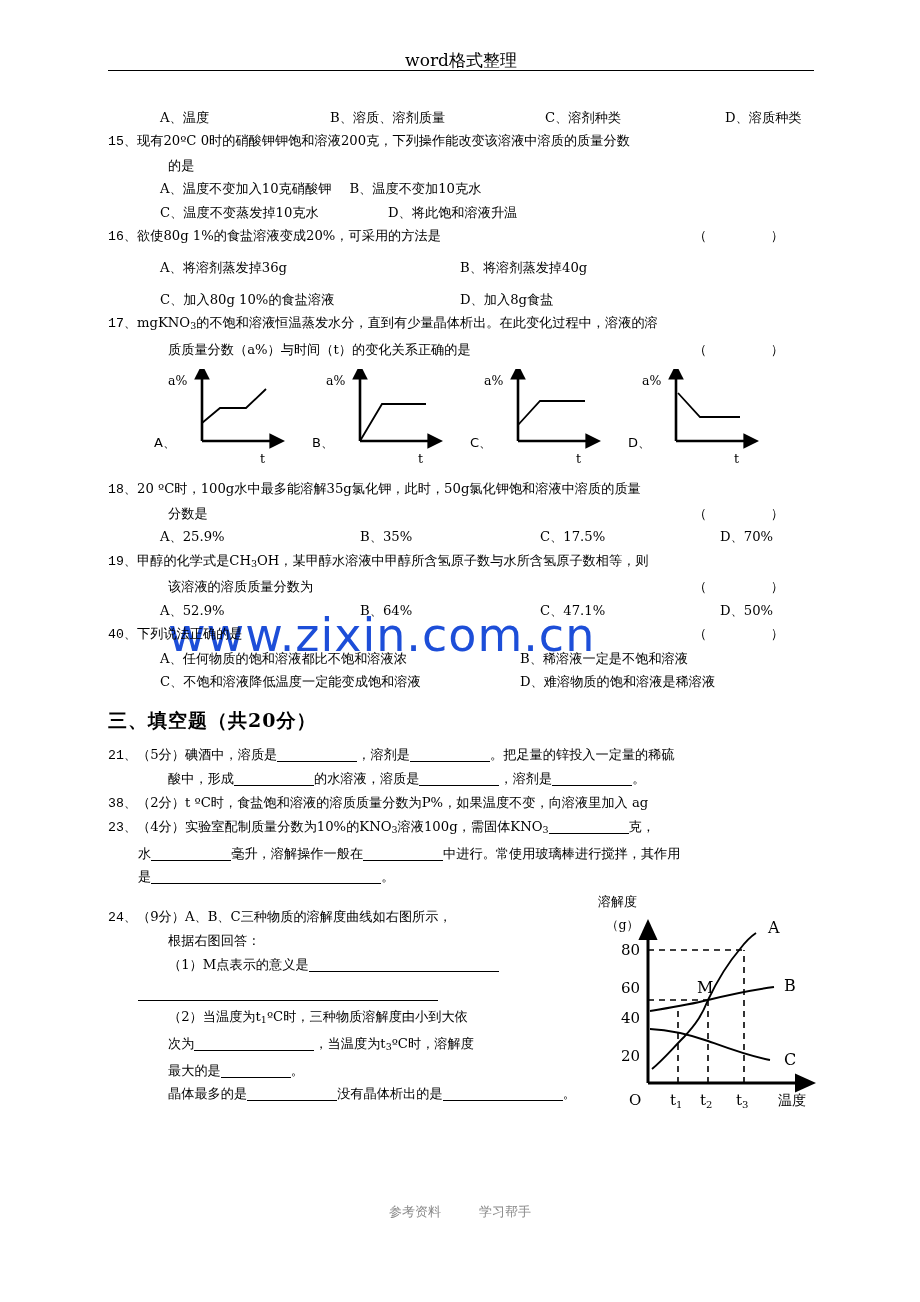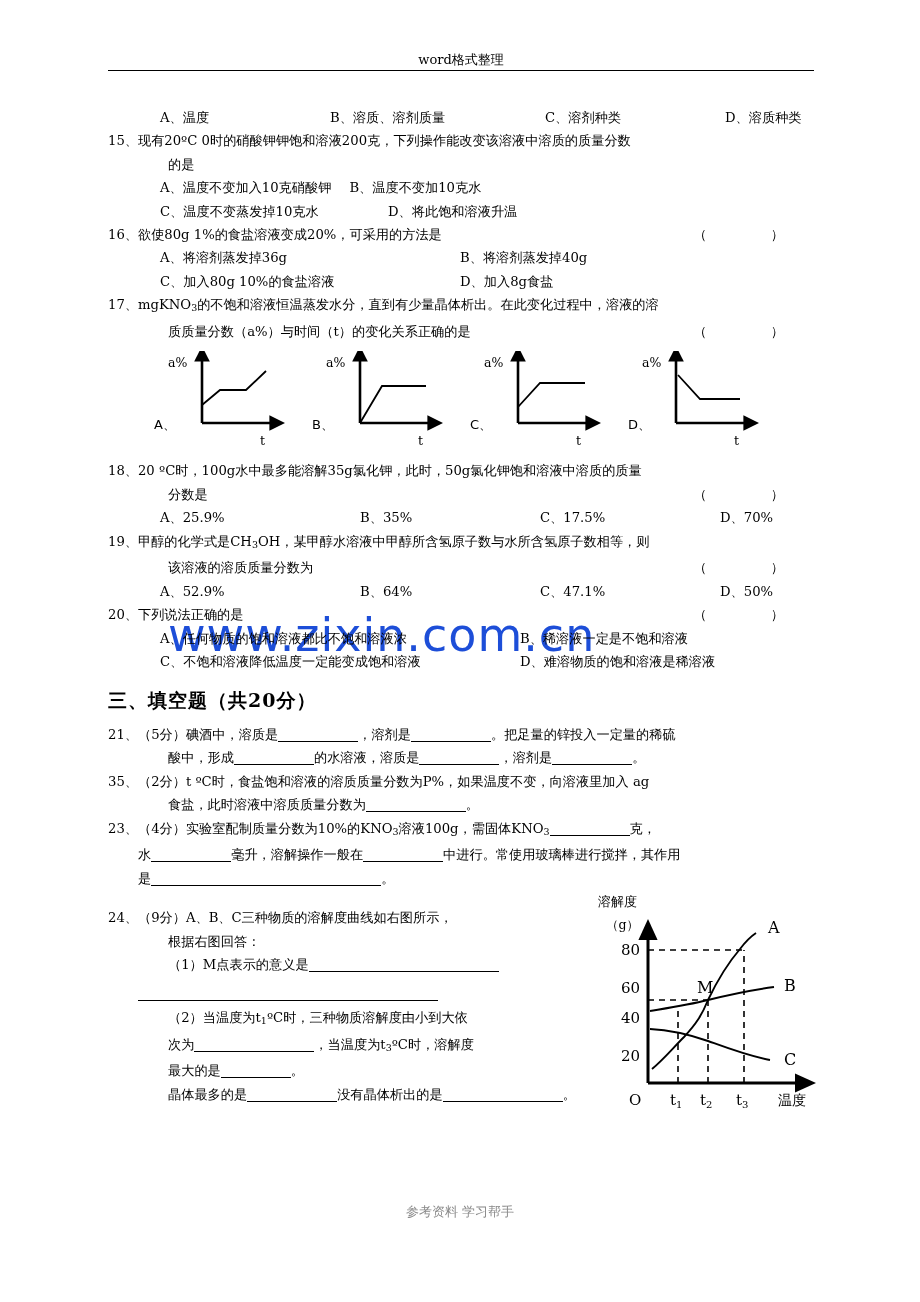--- a/index.html
+++ b/index.html
@@ -37,21 +37,21 @@
   
   .header {
     position: absolute;
     left: 108px;
     top: 52px;
     width: 706px;
     z-index: 2;
   }
   .header-title {
     text-align: center;
-    font-size: 13px;
+    font-size: 17px;
     font-family: "DejaVu Serif", "Liberation Serif", serif;
     line-height: 16px;
     padding-bottom: 2px;
   }
   .header-rule {
     border-bottom: 1.6px solid #000;
     width: 100%;
   }
 
   
@@ -61,41 +61,42 @@
     top: 106px;
     width: 706px;
     z-index: 2;
     font-size: 13.2px;
     line-height: 23.4px;
   }
 
   .line { white-space: nowrap; }
   .row  { display: block; position: relative; }
 
-  .qnum { display: inline-block; }
+  .qnum { display: inline-block; font-family: Liberation Mono, monospace; }
 
   
   .ind1 { padding-left: 30px; }
   .ind2 { padding-left: 60px; }
 
   
   .opts4 {
     display: grid;
     grid-template-columns: 170px 215px 180px 140px;
     padding-left: 52px;
   }
   .opts4b {
     display: grid;
     grid-template-columns: 200px 180px 180px 140px;
     padding-left: 52px;
   }
   .opts2 {
     display: grid;
     grid-template-columns: 300px 1fr;
     padding-left: 52px;
+    margin-top: 8px;
   }
   .opts2w {
     display: grid;
     grid-template-columns: 360px 1fr;
     padding-left: 52px;
   }
   .opts-free { padding-left: 52px; }
   .opt-gap-a { display:inline-block; width: 230px; }
 
   .paren {
@@ -194,21 +195,21 @@
   .footer {
     position: absolute;
     left: 0;
     top: 1203px;
     width: 920px;
     text-align: center;
     font-size: 13px;
     color: #8a8a8a;
     z-index: 2;
   }
-  .footer span { margin: 0 0; }
+  .footer span { margin: 0 17px; }
 </style>
 </head>
 <body>
 
 <div class="page">
 
   <div class="watermark">www.zixin.com.cn</div>
 
   <div class="header">
     <div class="header-title">word格式整理</div>
@@ -317,41 +318,40 @@
       <div class="line row ind2"><span>该溶液的溶质质量分数为</span><span class="paren">（    ）</span></div>
       <div class="opts4b">
         <span>A、52.9%</span>
         <span>B、64%</span>
         <span>C、47.1%</span>
         <span>D、50%</span>
       </div>
     </div>
 
     <div>
-      <div class="line row"><span class="qnum">20、</span><span>下列说法正确的是</span><span class="paren">（    ）</span></div>
+      <div class="line row"><span class="qnum">40、</span><span>下列说法正确的是</span><span class="paren">（    ）</span></div>
       <div class="opts2w">
         <span>A、任何物质的饱和溶液都比不饱和溶液浓</span>
         <span>B、稀溶液一定是不饱和溶液</span>
       </div>
       <div class="opts2w">
         <span>C、不饱和溶液降低温度一定能变成饱和溶液</span>
         <span>D、难溶物质的饱和溶液是稀溶液</span>
       </div>
     </div>
 
     <div class="section-head">三、填空题（共20分）</div>
 
     <div>
       <div class="line"><span class="qnum">21、</span><span>（5分）碘酒中，溶质是</span><span class="bl bl-80"></span><span>，溶剂是</span><span class="bl bl-80"></span><span>。把足量的锌投入一定量的稀硫</span></div>
       <div class="line ind2"><span>酸中，形成</span><span class="bl bl-80"></span><span>的水溶液，溶质是</span><span class="bl bl-80"></span><span>，溶剂是</span><span class="bl bl-80"></span><span>。</span></div>
     </div>
 
     <div>
-      <div class="line"><span class="qnum">35、</span><span>（2分）t ºC时，食盐饱和溶液的溶质质量分数为P%，如果温度不变，向溶液里加入 ag</span></div>
-      <div class="line ind2"><span>食盐，此时溶液中溶质质量分数为</span><span class="bl bl-100"></span><span>。</span></div>
+      <div class="line"><span class="qnum">38、</span><span>（2分）t ºC时，食盐饱和溶液的溶质质量分数为P%，如果温度不变，向溶液里加入 ag</span></div>
     </div>
 
     <div>
       <div class="line"><span class="qnum">23、</span><span>（4分）实验室配制质量分数为10%的KNO</span><sub>3</sub><span>溶液100g，需固体KNO</span><sub>3</sub><span class="bl bl-80"></span><span>克，</span></div>
       <div class="line ind1"><span>水</span><span class="bl bl-80"></span><span>毫升，溶解操作一般在</span><span class="bl bl-80"></span><span>中进行。常使用玻璃棒进行搅拌，其作用</span></div>
       <div class="line ind1"><span>是</span><span class="bl bl-230"></span><span>。</span></div>
     </div>
 
     <div style="margin-top:16px">
       <div class="line"><span class="qnum">24、</span><span>（9分）A、B、C三种物质的溶解度曲线如右图所示，</span></div>

